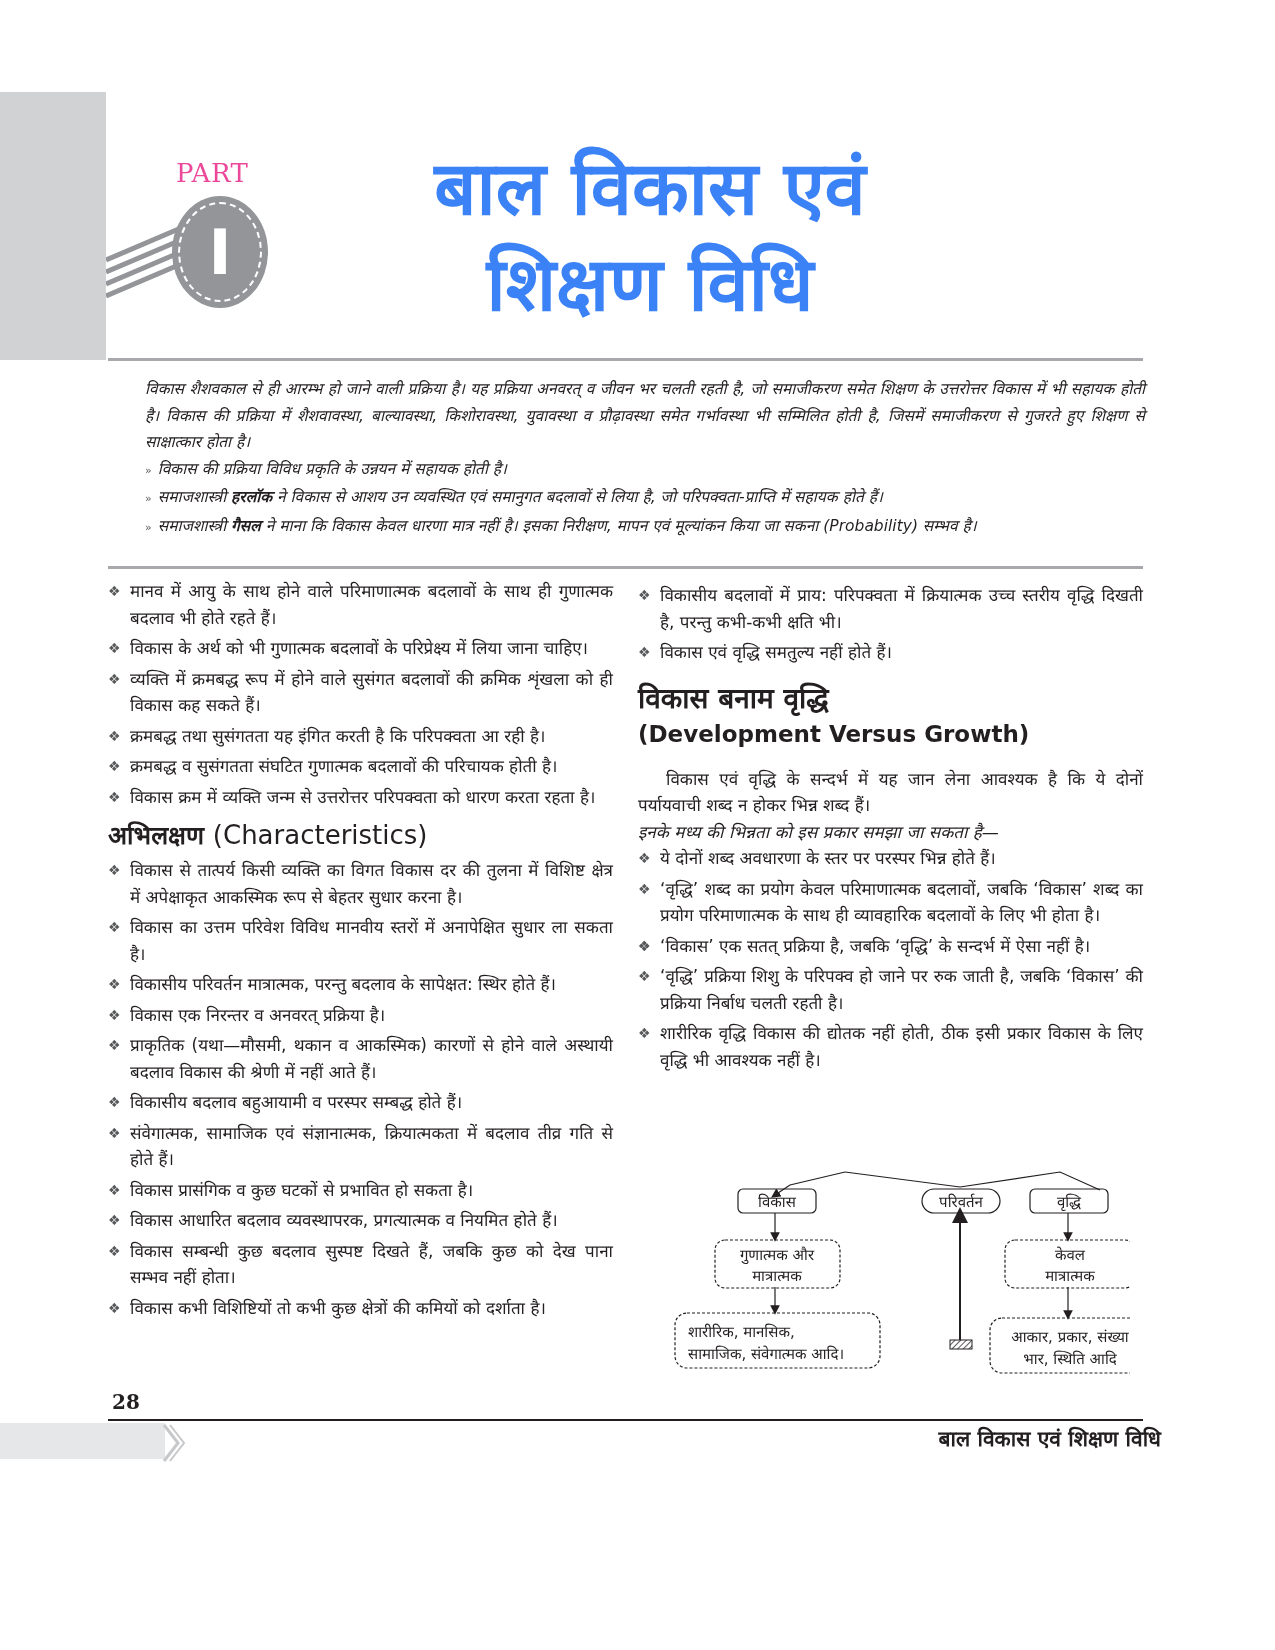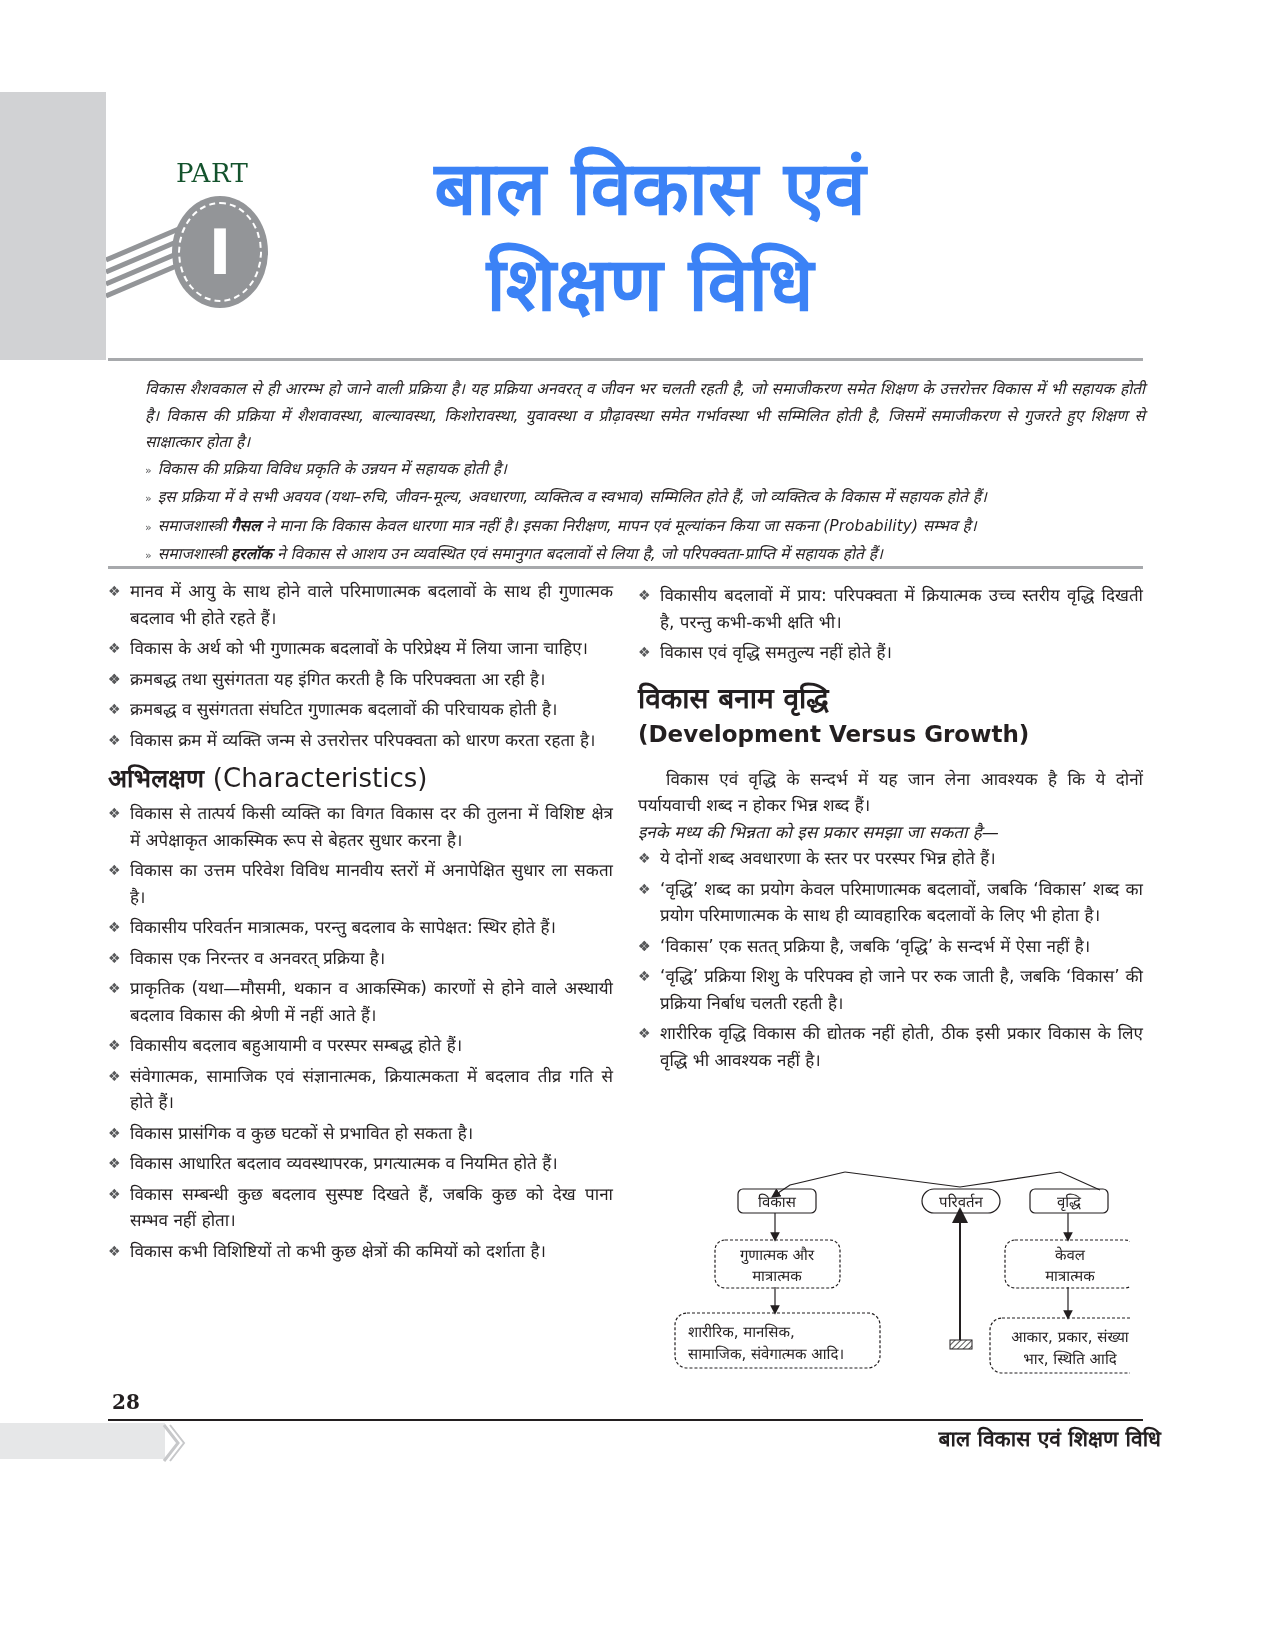--- a/index.html
+++ b/index.html
@@ -1,20 +1,20 @@
 <!DOCTYPE html>
 <html><head>
 <meta charset="utf-8">
 <style>
   html, body { margin: 0; padding: 0; background: #ffffff; }
   body { width: 1275px; height: 1650px; position: relative; overflow: hidden;
          font-family: "DejaVu Sans", sans-serif; color: #231f20; }
   .side-band { position: absolute; left: 0; top: 92px; width: 106px; height: 268px; background: #d1d2d4; }
   .part-label { position: absolute; left: 176px; top: 158px; font-family: "DejaVu Serif", serif;
-                font-size: 26px; color: #14532d; letter-spacing: 0.5px; }
+                font-size: 26px; color: #ec4899; letter-spacing: 0.5px; }
   .part-stripes { position: absolute; left: 106px; top: 222px; }
   .part-badge { position: absolute; left: 172px; top: 196px; width: 96px; height: 112px; border-radius: 50%;
                 background: #939598; display: flex; align-items: center; justify-content: center; }
   .part-badge::before { content: ""; position: absolute; inset: 6px; border-radius: 50%;
                 border: 2px dashed #ffffff; }
   .part-numeral { font-family: "DejaVu Sans", sans-serif; font-weight: bold; font-size: 62px;
                   color: #ffffff; position: relative; }
   .title { position: absolute; left: 300px; top: 140px; width: 700px; text-align: center;
            font-size: 74px; font-weight: bold; color: #3b82f6; line-height: 96px; }
   .rule { position: absolute; height: 3px; background: #a7a9ac; }
@@ -65,32 +65,31 @@
 <div class="title">
   <div>बाल विकास एवं</div>
   <div>शिक्षण विधि</div>
 </div>
 <div class="rule" style="left:108px; top:358px; width:1035px;"></div>
 
 <div class="intro">
   <p>विकास शैशवकाल से ही आरम्भ हो जाने वाली प्रक्रिया है। यह प्रक्रिया अनवरत् व जीवन भर चलती रहती है, जो समाजीकरण समेत शिक्षण के उत्तरोत्तर विकास में भी सहायक होती है। विकास की प्रक्रिया में शैशवावस्था, बाल्यावस्था, किशोरावस्था, युवावस्था व प्रौढ़ावस्था समेत गर्भावस्था भी सम्मिलित होती है, जिसमें समाजीकरण से गुजरते हुए शिक्षण से साक्षात्कार होता है।</p>
   <div id="intro-points">
       <span class="pt"><span class="bul">»</span><span>विकास की प्रक्रिया विविध प्रकृति के उन्नयन में सहायक होती है।</span><b style="font-style: italic;"></b><span></span></span>
-      <span class="pt"><span class="bul">»</span><span>इस प्रक्रिया में वे सभी अवयव (यथा–रुचि, जीवन-मूल्य, अवधारणा, व्यक्तित्व व स्वभाव) सम्मिलित होते हैं, जो व्यक्तित्व के विकास में सहायक होते हैं।</span><b style="font-style: italic;"></b><span></span></span>
+      <span class="pt"><span class="bul">»</span><span>समाजशास्त्री </span><b style="font-style: italic;">हरलॉक</b><span> ने विकास से आशय उन व्यवस्थित एवं समानुगत बदलावों से लिया है, जो परिपक्वता-प्राप्ति में सहायक होते हैं।</span></span>
       <span class="pt"><span class="bul">»</span><span>समाजशास्त्री </span><b style="font-style: italic;">गैसल</b><span> ने माना कि विकास केवल धारणा मात्र नहीं है। इसका निरीक्षण, मापन एवं मूल्यांकन किया जा सकना (Probability) सम्भव है।</span></span>
-      <span class="pt"><span class="bul">»</span><span>समाजशास्त्री </span><b style="font-style: italic;">हरलॉक</b><span> ने विकास से आशय उन व्यवस्थित एवं समानुगत बदलावों से लिया है, जो परिपक्वता-प्राप्ति में सहायक होते हैं।</span></span>
     </div>
 </div>
 <div class="rule" style="left:108px; top:566px; width:1035px;"></div>
 
 <div class="col col-left">
   <ul id="concept-list">
       <li><span class="bul">❖</span><span>मानव में आयु के साथ होने वाले परिमाणात्मक बदलावों के साथ ही गुणात्मक बदलाव भी होते रहते हैं।</span></li>
       <li><span class="bul">❖</span><span>विकास के अर्थ को भी गुणात्मक बदलावों के परिप्रेक्ष्य में लिया जाना चाहिए।</span></li>
-      <li><span class="bul">❖</span></li>
+      <li><span class="bul">❖</span><span>व्यक्ति में क्रमबद्ध रूप में होने वाले सुसंगत बदलावों की क्रमिक शृंखला को ही विकास कह सकते हैं।</span></li>
       <li><span class="bul">❖</span><span>क्रमबद्ध तथा सुसंगतता यह इंगित करती है कि परिपक्वता आ रही है।</span></li>
       <li><span class="bul">❖</span><span>क्रमबद्ध व सुसंगतता संघटित गुणात्मक बदलावों की परिचायक होती है।</span></li>
       <li><span class="bul">❖</span><span>विकास क्रम में व्यक्ति जन्म से उत्तरोत्तर परिपक्वता को धारण करता रहता है।</span></li>
     </ul>
   <h2 class="h-char">
     <span>अभिलक्षण</span>
     <span class="en">(Characteristics)</span>
   </h2>
   <ul id="char-list">
       <li><span class="bul">❖</span><span>विकास से तात्पर्य किसी व्यक्ति का विगत विकास दर की तुलना में विशिष्ट क्षेत्र में अपेक्षाकृत आकस्मिक रूप से बेहतर सुधार करना है।</span></li>

